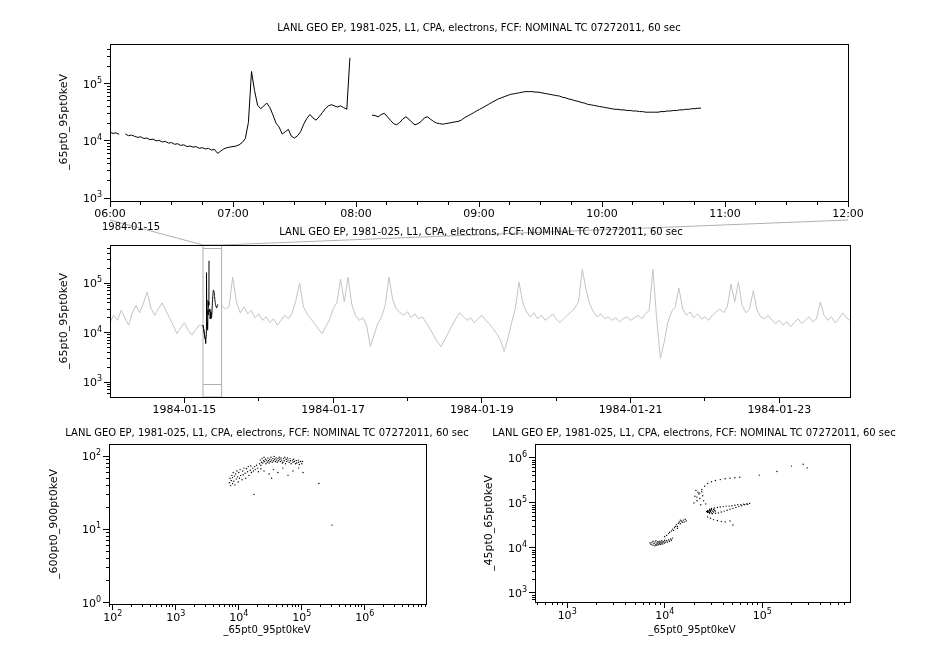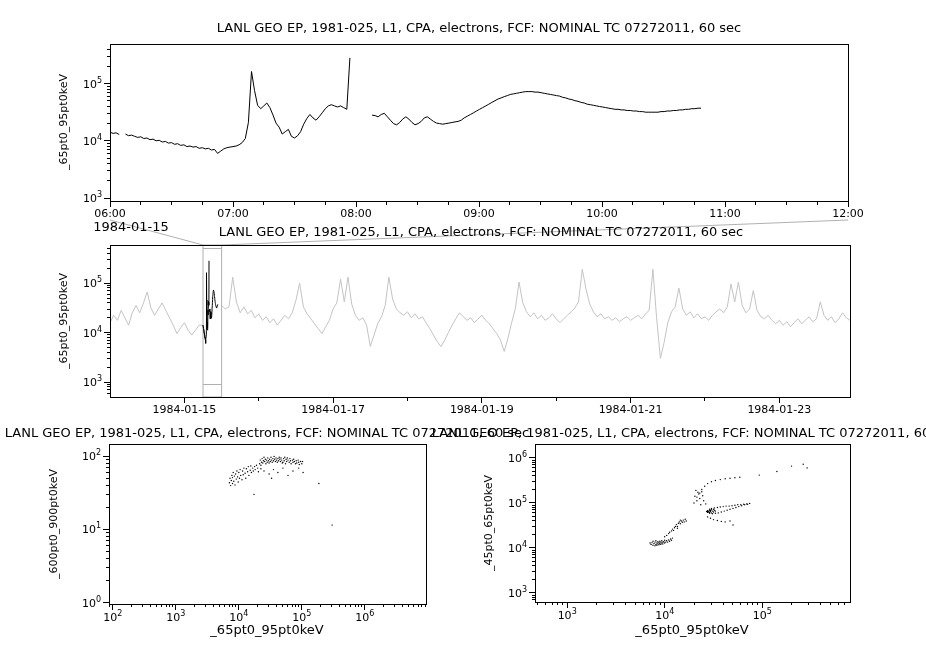--- a/index.html
+++ b/index.html
@@ -1,19 +1,19 @@
 <!DOCTYPE html>
 <html><head>
 <meta charset="utf-8">
 <style>
   html,body{margin:0;padding:0;background:#ffffff;}
   .fig{position:relative;width:926px;height:647px;background:#ffffff;
        font-family:"DejaVu Sans",sans-serif;color:#000;overflow:hidden;}
   .fig svg{position:absolute;left:0;top:0;}
-  .hlabel{position:absolute;font-size:13px;line-height:12px;white-space:nowrap;
+  .hlabel{position:absolute;font-size:10px;line-height:12px;white-space:nowrap;
           transform:translateX(-50%);}
   .vlabel{position:absolute;font-size:11px;line-height:12px;white-space:nowrap;
           transform:translate(-50%,-50%) rotate(-90deg);}
 </style>
 </head>
 <body>
 
 <div class="fig">
   <svg id="plots" width="926" height="647">
       <line x1="110" y1="220" x2="202.96482412060303" y2="245" stroke="#b0b0b0" stroke-width="1"></line>

